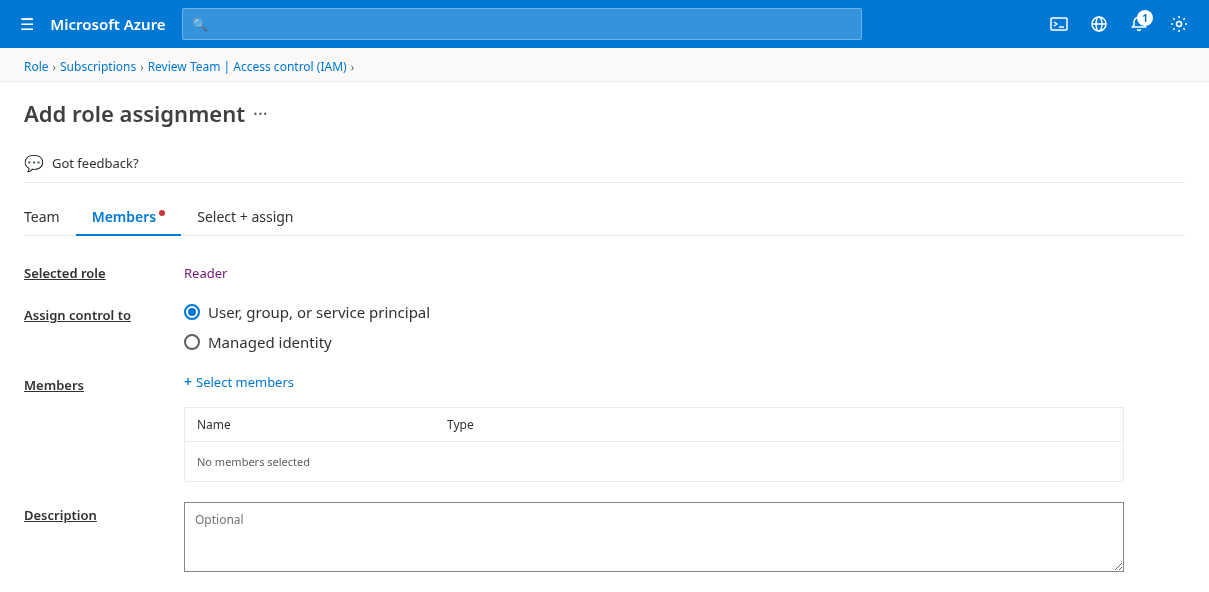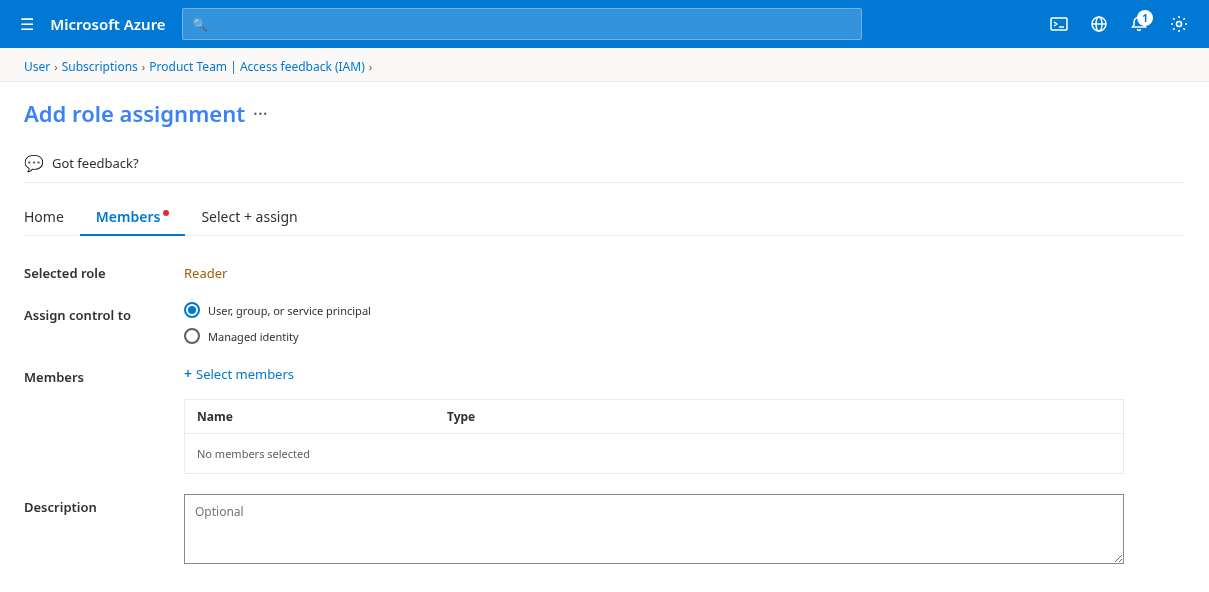--- a/index.html
+++ b/index.html
@@ -90,21 +90,21 @@
     }
     .page-title-row {
       display: flex;
       align-items: center;
       gap: 8px;
       margin-bottom: 16px;
     }
     .page-title {
       font-size: 22px;
       font-weight: 600;
-      color: #3b82f6;
+      color: #404040;
     }
     .page-title-more {
       color: #605e5c;
       font-size: 18px;
       cursor: pointer;
     }
 
     
     .feedback-bar {
       display: flex;
@@ -159,39 +159,40 @@
       grid-template-columns: 160px 1fr;
       row-gap: 20px;
       align-items: start;
       max-width: 1100px;
     }
     .form-label {
       font-weight: 600;
       font-size: 13px;
       padding-top: 4px;
       color: #323130;
+      text-decoration: underline;
     }
     .form-value {
       font-size: 13px;
-      color: #a16207;
+      color: #701a75;
       padding-top: 4px;
     }
 
     
     .radio-group {
       display: flex;
       flex-direction: column;
       gap: 10px;
     }
     .radio-item {
       display: flex;
       align-items: center;
       gap: 8px;
       cursor: pointer;
-      font-size: 11px;
+      font-size: 15px;
     }
     .radio-circle {
       width: 16px; height: 16px;
       border-radius: 50%;
       border: 2px solid #0078d4;
       display: flex; align-items: center; justify-content: center;
       background: #fff;
       flex-shrink: 0;
     }
     .radio-circle.checked {
@@ -231,21 +232,21 @@
     }
     .members-table-header {
       display: grid;
       grid-template-columns: 250px 250px 200px;
       padding: 8px 12px;
       border-bottom: 1px solid #edebe9;
       background: #fff;
     }
     .members-table-header-cell {
       font-size: 12px;
-      font-weight: 700;
+      font-weight: 400;
       color: #323130;
     }
     .members-table-empty {
       padding: 12px 12px;
       font-size: 11px;
       color: #605e5c;
     }
 
     
     .description-textarea {
@@ -300,43 +301,43 @@
     <div class="topbar-action-btn">
       <svg width="18" height="18" viewBox="0 0 18 18" fill="none">
         <circle cx="9" cy="9" r="2.5" stroke="white" stroke-width="1.5" fill="none"></circle>
         <path d="M9 1v2M9 15v2M1 9h2M15 9h2M3.2 3.2l1.4 1.4M13.4 13.4l1.4 1.4M3.2 14.8l1.4-1.4M13.4 4.6l1.4-1.4" stroke="white" stroke-width="1.5"></path>
       </svg>
     </div>
   </div>
 </div>
 
 <div class="breadcrumb">
-  <a href="#">User</a>
+  <a href="#">Role</a>
   <span class="breadcrumb-sep">›</span>
   <a href="#">Subscriptions</a>
   <span class="breadcrumb-sep">›</span>
-  <a href="#">Product Team | Access feedback (IAM)</a>
+  <a href="#">Review Team | Access control (IAM)</a>
   <span class="breadcrumb-sep">›</span>
 </div>
 
 <div class="page-content">
 
   <div class="page-title-row">
     <h1 class="page-title">Add role assignment</h1>
     <span class="page-title-more">···</span>
   </div>
 
   <div class="feedback-bar">
     <span class="feedback-icon">💬</span>
     <span>Got feedback?</span>
   </div>
 
   <div class="tabs">
     <div class="tab">
-      <span>Home</span>
+      <span>Team</span>
     </div>
     <div class="tab active">
       <span>Members</span><span class="tab-dot"></span>
     </div>
     <div class="tab">
       <span>Select + assign</span>
     </div>
   </div>
 
   <div class="form-section">

